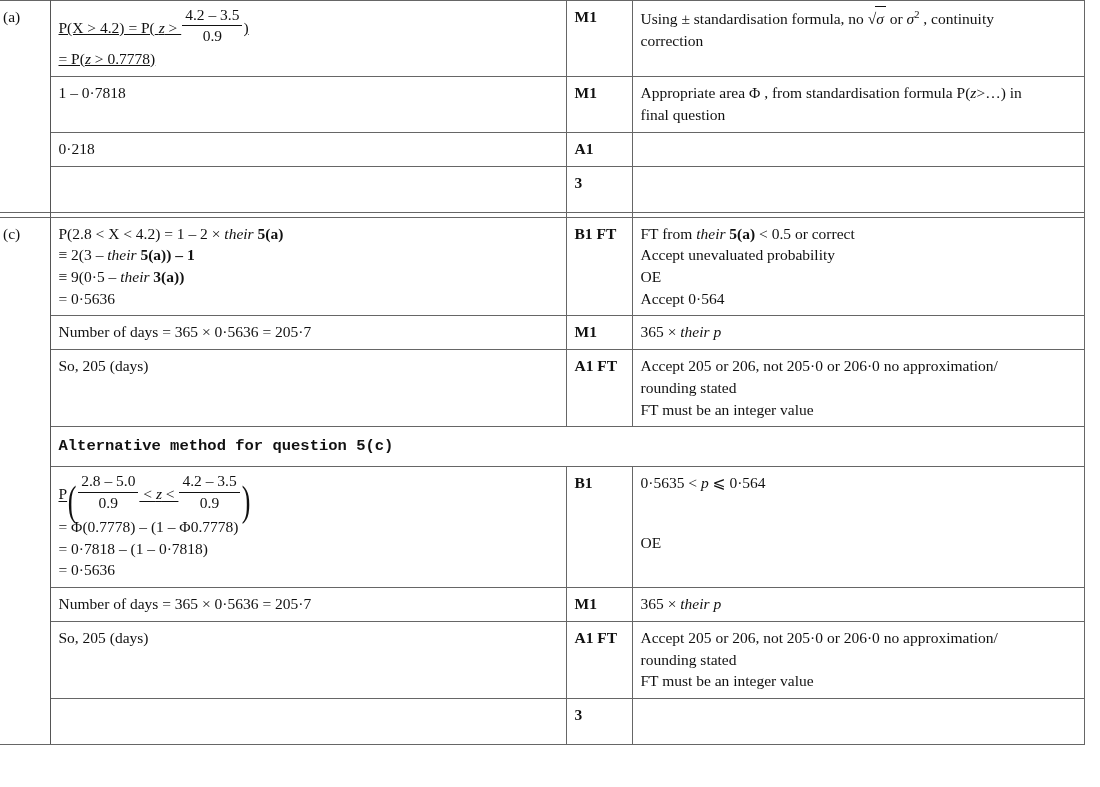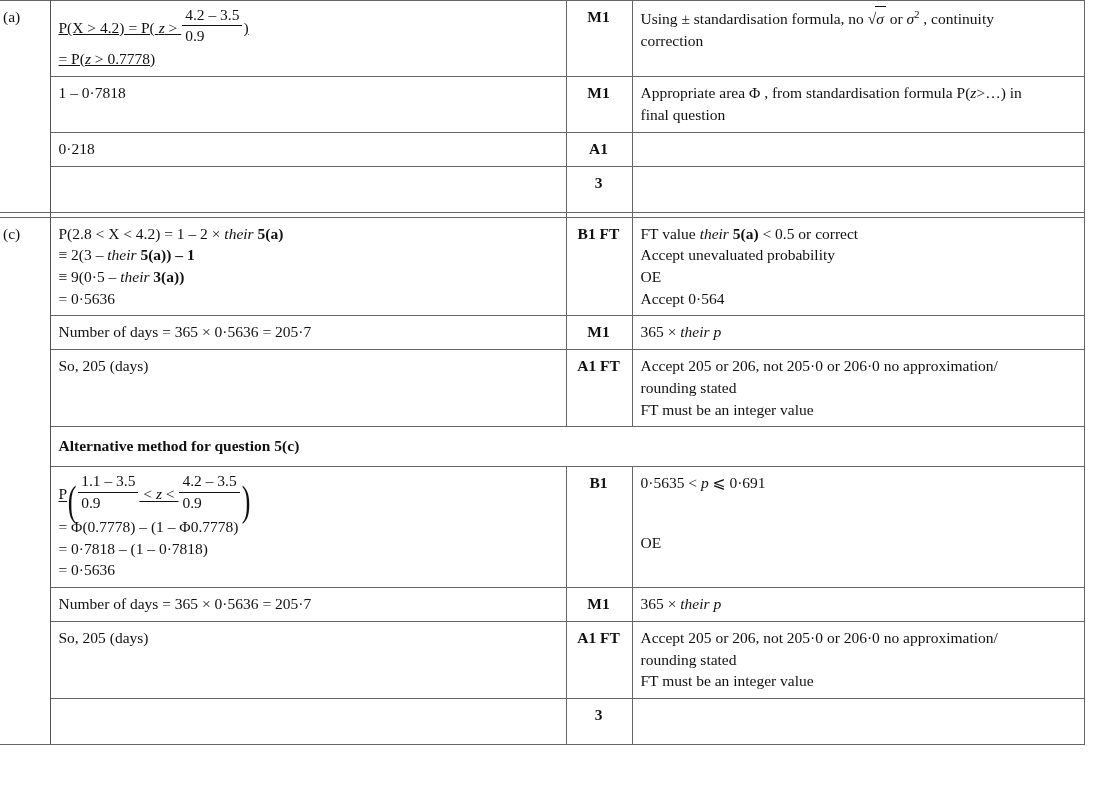--- a/index.html
+++ b/index.html
@@ -48,21 +48,21 @@
   td.label {
     padding-left: 3px;
     padding-top: 5px;
     border-right: 1.6px solid #555;
     font-size: 15.5px;
   }
   td.work {
     border-right: 1.4px solid #666;
   }
   td.mark {
-    text-align: center;
+    text-align: left;
     font-weight: bold;
     border-right: 1.4px solid #666;
     padding-right: 9px;
     white-space: nowrap;
   }
   td.note { border-right: 1.4px solid #666; }
 
   
   tr.rule > td { border-bottom: 1.3px solid #666; }
 
@@ -95,20 +95,21 @@
 
   .spacer-cell { height: 34px; }
 
   
   .math { white-space: nowrap; text-decoration: underline; }
   .it { font-style: italic; }
   .bd { font-weight: bold; }
   .frac {
     display: inline-block;
     vertical-align: -0.52em;
+    text-align: center;
     margin: 0 1px;
   }
   .frac .num {
     display: block;
     border-bottom: 1.3px solid #111;
     padding: 0 3px 1px 3px;
     line-height: 1.18;
   }
   .frac .den {
     display: block;
@@ -206,21 +207,21 @@
   <tr class="rule">
     <td class="label" rowspan="3">(c)</td>
     <td class="work tight">
       <span class="line"><span>P(2.8 &lt; X &lt; 4.2) =  1 –  2 × </span><span class="it">their</span> <span class="bd">5(a)</span></span>
       <span class="line"><span>≡ 2(3 – </span><span class="it">their</span> <span class="bd">5(a)) – 1</span></span>
       <span class="line"><span>≡ 9(0·5 – </span><span class="it">their</span> <span class="bd">3(a))</span></span>
       <span class="line">= 0·5636</span>
     </td>
     <td class="mark">B1 FT</td>
     <td class="note tight">
-      <span class="line"><span>FT value </span><span class="it">their</span> <span class="bd">5(a)</span><span> &lt; 0.5 or correct</span></span>
+      <span class="line"><span>FT from </span><span class="it">their</span> <span class="bd">5(a)</span><span> &lt; 0.5 or correct</span></span>
       <span class="line">Accept unevaluated probability</span>
       <span class="line">OE</span>
       <span class="line">Accept 0·564</span>
     </td>
   </tr>
 
   <tr class="rule">
     <td class="work">
       <span class="line">Number of days = 365 × 0·5636 = 205·7</span>
     </td>
@@ -238,36 +239,36 @@
     <td class="mark">A1 FT</td>
     <td class="note tight">
       <span class="line">Accept 205 or 206, not 205·0 or 206·0 no approximation/</span>
       <span class="line">rounding stated</span>
       <span class="line">FT must be an integer value</span>
     </td>
   </tr>
 
   <tr class="rule altrow">
     <td class="label"></td>
-    <td colspan="3" style="border-right:1.4px solid #666;">Alternative method for question 5(c)</td>
+    <td colspan="3" style="border-right:1.4px solid #666;font-family:Liberation Mono, monospace;">Alternative method for question 5(c)</td>
   </tr>
 
   <tr class="rule">
     <td class="label"></td>
     <td class="work tight">
       <span class="line math">
-        P<span class="bigparen">(</span><span class="frac"><span class="num">1.1 – 3.5</span><span class="den">0.9</span></span><span> &lt; </span><span class="it">z</span><span> &lt; </span><span class="frac"><span class="num">4.2 – 3.5</span><span class="den">0.9</span></span><span class="bigparen">)</span>
+        P<span class="bigparen">(</span><span class="frac"><span class="num">2.8 – 5.0</span><span class="den">0.9</span></span><span> &lt; </span><span class="it">z</span><span> &lt; </span><span class="frac"><span class="num">4.2 – 3.5</span><span class="den">0.9</span></span><span class="bigparen">)</span>
       </span>
       <span class="line">= Φ(0.7778) – (1 – Φ0.7778)</span>
       <span class="line">= 0·7818 – (1 – 0·7818)</span>
       <span class="line">= 0·5636</span>
     </td>
     <td class="mark">B1</td>
     <td class="note">
-      <span class="line"><span>0·5635 &lt; </span><span class="it">p</span><span> ⩽ 0·691</span></span>
+      <span class="line"><span>0·5635 &lt; </span><span class="it">p</span><span> ⩽ 0·564</span></span>
       <span class="blankline"></span>
       <span class="blankline"></span>
       <span class="line">OE</span>
     </td>
   </tr>
 
   <tr class="rule">
     <td class="label"></td>
     <td class="work">
       <span class="line">Number of days = 365 × 0·5636 = 205·7</span>

